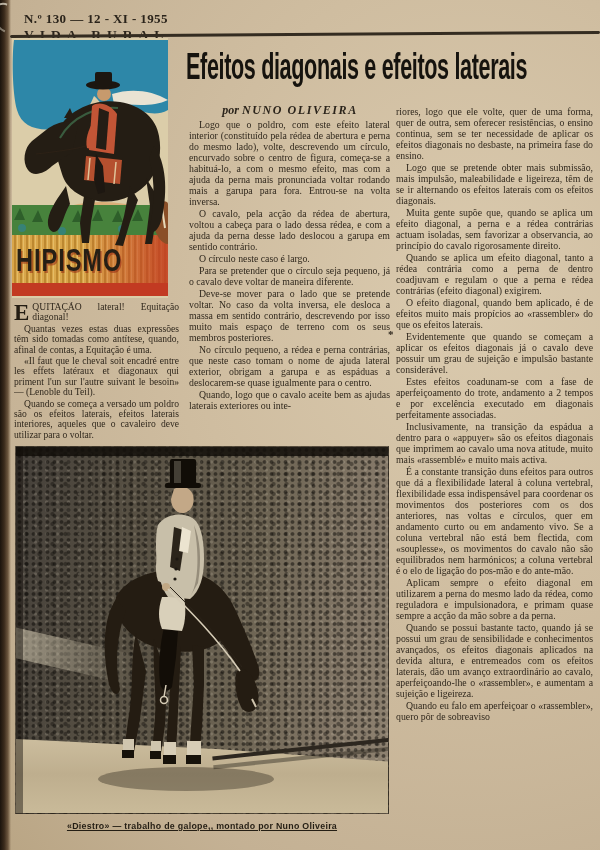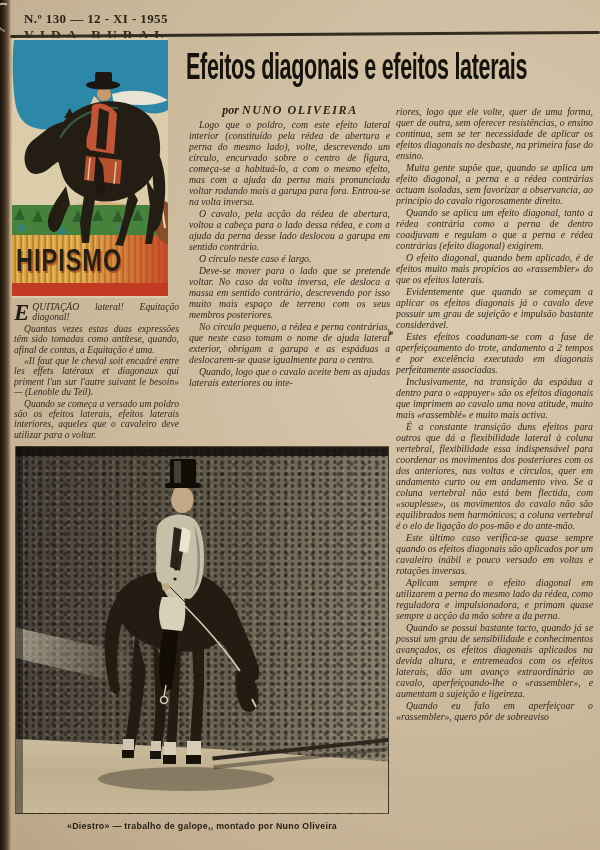--- a/index.html
+++ b/index.html
@@ -23,21 +23,21 @@
     font-weight:bold;font-size:12px;color:#2b241b;}
   .byline .auth{letter-spacing:1.6px;}
   
   .illus{position:absolute;top:38px;left:12px;width:156px;height:260px;}
   .illus svg{display:block;}
   .hipismo{position:absolute;left:4px;top:204px;font-family:"Liberation Sans",sans-serif;font-weight:700;
     font-size:24px;letter-spacing:1px;color:#261f15;transform:scale(.98,1.32);transform-origin:left top;
     text-shadow:1.5px 1.5px 0 rgba(150,40,18,.55);}
   
   .col{text-align:justify;overflow:hidden;}
-  .para{margin:0 0 1px 0;text-indent:10px;font-style:italic;}
+  .para{margin:0 0 1px 0;text-indent:10px;}
   .col-left{position:absolute;top:302px;left:14px;width:165px;height:152px;font-size:9.6px;line-height:10.4px;}
   .col-left .para.first{text-indent:0;}
   .dropcap{float:left;font-size:23px;line-height:19px;font-weight:bold;margin:1px 3px 0 0;color:#241d13;}
   .col-mid{position:absolute;top:119px;left:189px;width:201px;height:328px;font-size:9.8px;line-height:11px;}
   .col-right{position:absolute;top:106px;left:396px;width:197px;height:742px;font-size:9.8px;line-height:11px;}
   .col-right .para:first-child{text-indent:0;}
   .star{position:absolute;top:328px;left:388px;font-size:11px;font-weight:bold;color:#2b241b;}
   
   .photo{position:absolute;top:446px;left:15px;width:374px;height:368px;border:1px solid rgba(40,30,18,.45);
     box-sizing:border-box;overflow:hidden;
@@ -48,21 +48,21 @@
       linear-gradient(98deg,#45403a 0%,#575043 30%,#6e6554 62%,#847868 86%,#8f8371 100%);}
   .photo::before{content:'';position:absolute;left:-8px;top:194px;width:130px;height:30px;
     background:linear-gradient(90deg, rgba(222,212,186,.6), rgba(222,212,186,0));transform:rotate(13deg);}
   .photo::after{content:'';position:absolute;left:0;right:0;bottom:0;height:86px;
     background:linear-gradient(180deg,#d0c2a3,#beae8e 55%,#c9ba99);
     clip-path:polygon(0 14%, 55% 26%, 100% 40%, 100% 100%, 0 100%);}
   .barrier{position:absolute;right:-4px;bottom:62px;width:180px;height:4px;background:#2d271f;
     transform:rotate(-6deg);box-shadow:0 9px 0 rgba(45,39,31,.45);z-index:2;}
   .photo svg{position:absolute;left:0;top:0;z-index:3;}
   .caption{position:absolute;top:821px;left:15px;width:374px;text-align:center;
-    font-family:"Liberation Sans",sans-serif;font-weight:bold;font-size:8.8px;letter-spacing:.3px;color:#241e14;}
+    font-family:"Liberation Sans",sans-serif;font-weight:bold;font-size:8.8px;letter-spacing:.3px;color:#241e14;text-decoration:underline;}
 </style>
 </head>
 <body>
 
 <div class="page">
   <div class="gutter"></div>
   <div class="scratch"></div>
 
   <div class="header">
     <span>N.º 130 — 12 - XI - 1955</span>
@@ -144,20 +144,21 @@
         <p class="para">Quantas vezes estas duas expressões têm sido tomadas como antítese, quando, afinal de contas, a Equitação é uma.</p>
         <p class="para">«Il faut que le cheval soit encadré entre les effets latéraux et diagonaux qui priment l'un sur l'autre suivant le besoin» — (Lenoble du Teil).</p>
         <p class="para">Quando se começa a versado um poldro são os efeitos laterais, efeitos laterais interiores, aqueles que o cavaleiro deve utilizar para o voltar.</p>
       </div>
   </div>
 
   <div class="col col-mid">
       <p class="para">Logo que o poldro, com este efeito lateral interior (constituído pela rédea de abertura e perna do mesmo lado), volte, descrevendo um círculo, encurvado sobre o centro de figura, começa-se a habituá-lo, a com o mesmo efeito, mas com a ajuda da perna mais pronunciada voltar rodando mais a garupa para fora. Entrou-se na volta inversa.</p>
       <p class="para">O cavalo, pela acção da rédea de abertura, voltou a cabeça para o lado dessa rédea, e com a ajuda da perna desse lado deslocou a garupa em sentido contrário.</p>
       <p class="para">O círculo neste caso é largo.</p>
+      <p class="para">Para se pretender que o círculo seja pequeno, já o cavalo deve voltar de maneira diferente.</p>
       <p class="para">Deve-se mover para o lado que se pretende voltar. No caso da volta inversa, ele desloca a massa em sentido contrário, descrevendo por isso muito mais espaço de terreno com os seus membros posteriores.</p>
       <p class="para">No círculo pequeno, a rédea e perna contrárias, que neste caso tomam o nome de ajuda lateral exterior, obrigam a garupa e as espáduas a deslocarem-se quase igualmente para o centro.</p>
       <p class="para">Quando, logo que o cavalo aceite bem as ajudas laterais exteriores ou inte-</p>
     </div>
 
   <div class="photo">
     <div class="barrier"></div>
     <svg width="374" height="368" viewBox="0 0 374 368">
       <rect x="0" y="0" width="374" height="9" fill="rgba(18,14,9,0.85)"></rect>
       <rect x="0" y="0" width="7" height="368" fill="rgba(18,14,9,0.45)"></rect>
@@ -201,26 +202,26 @@
       <path d="M152,142 C176,166 200,190 224,224" stroke="#d6ccb6" stroke-width="1.6" fill="none"></path>
       <path d="M154,140 C178,164 202,188 226,220" stroke="#2a2218" stroke-width="1" fill="none"></path>
       <path d="M150,238 L148,250" stroke="#d6ccb6" stroke-width="1.5" fill="none"></path>
       <circle cx="148" cy="253" r="3.5" fill="none" stroke="#d6ccb6" stroke-width="1.5"></circle>
     </svg>
   </div>
   <div class="caption">«Diestro» — trabalho de galope,, montado por Nuno Oliveira</div>
 
   <div class="col col-right">
       <p class="para">riores, logo que ele volte, quer de uma forma, quer de outra, sem oferecer resistências, o ensino continua, sem se ter necessidade de aplicar os efeitos diagonais no desbaste, na primeira fase do ensino.</p>
+      <p class="para">Logo que se pretende obter mais submissão, mais impulsão, maleabilidade e ligeireza, têm de se ir alternando os efeitos laterais com os efeitos diagonais.</p>
       <p class="para">Muita gente supõe que, quando se aplica um efeito diagonal, a perna e a rédea contrárias actuam isoladas, sem favorizar a observancia, ao princípio do cavalo rigorosamente direito.</p>
       <p class="para">Quando se aplica um efeito diagonal, tanto a rédea contrária como a perna de dentro coadjuvam e regulam o que a perna e rédea contrárias (efeito diagonal) exigirem.</p>
       <p class="para">O efeito diagonal, quando bem aplicado, é de efeitos muito mais propícios ao «rassembler» do que os efeitos laterais.</p>
       <p class="para">Evidentemente que quando se começam a aplicar os efeitos diagonais já o cavalo deve possuir um grau de sujeição e impulsão bastante considerável.</p>
       <p class="para">Estes efeitos coadunam-se com a fase de aperfeiçoamento do trote, andamento a 2 tempos e por excelência executado em diagonais perfeitamente associadas.</p>
       <p class="para">Inclusivamente, na transição da espádua a dentro para o «appuyer» são os efeitos diagonais que imprimem ao cavalo uma nova atitude, muito mais «rassemblé» e muito mais activa.</p>
       <p class="para">É a constante transição duns efeitos para outros que dá a flexibilidade lateral à coluna vertebral, flexibilidade essa indispensável para coordenar os movimentos dos posteriores com os dos anteriores, nas voltas e círculos, quer em andamento curto ou em andamento vivo. Se a coluna vertebral não está bem flectida, com «souplesse», os movimentos do cavalo não são equilibrados nem harmónicos; a coluna vertebral é o elo de ligação do pos-mão e do ante-mão.</p>
-      <p class="para">Este último caso verifica-se quase sempre quando os efeitos diagonais são aplicados por um cavaleiro inábil e pouco versado em voltas e rotações inversas.</p>
       <p class="para">Aplicam sempre o efeito diagonal em utilizarem a perna do mesmo lado da rédea, como reguladora e impulsionadora, e primam quase sempre a acção da mão sobre a da perna.</p>
       <p class="para">Quando se possui bastante tacto, quando já se possui um grau de sensibilidade e conhecimentos avançados, os efeitos diagonais aplicados na devida altura, e entremeados com os efeitos laterais, dão um avanço extraordinário ao cavalo, aperfeiçoando-lhe o «rassembler», e aumentam a sujeição e ligeireza.</p>
       <p class="para">Quando eu falo em aperfeiçoar o «rassembler», quero pôr de sobreaviso</p>
     </div>
   <div class="star">*</div>
 </div>
 
 </body></html>

